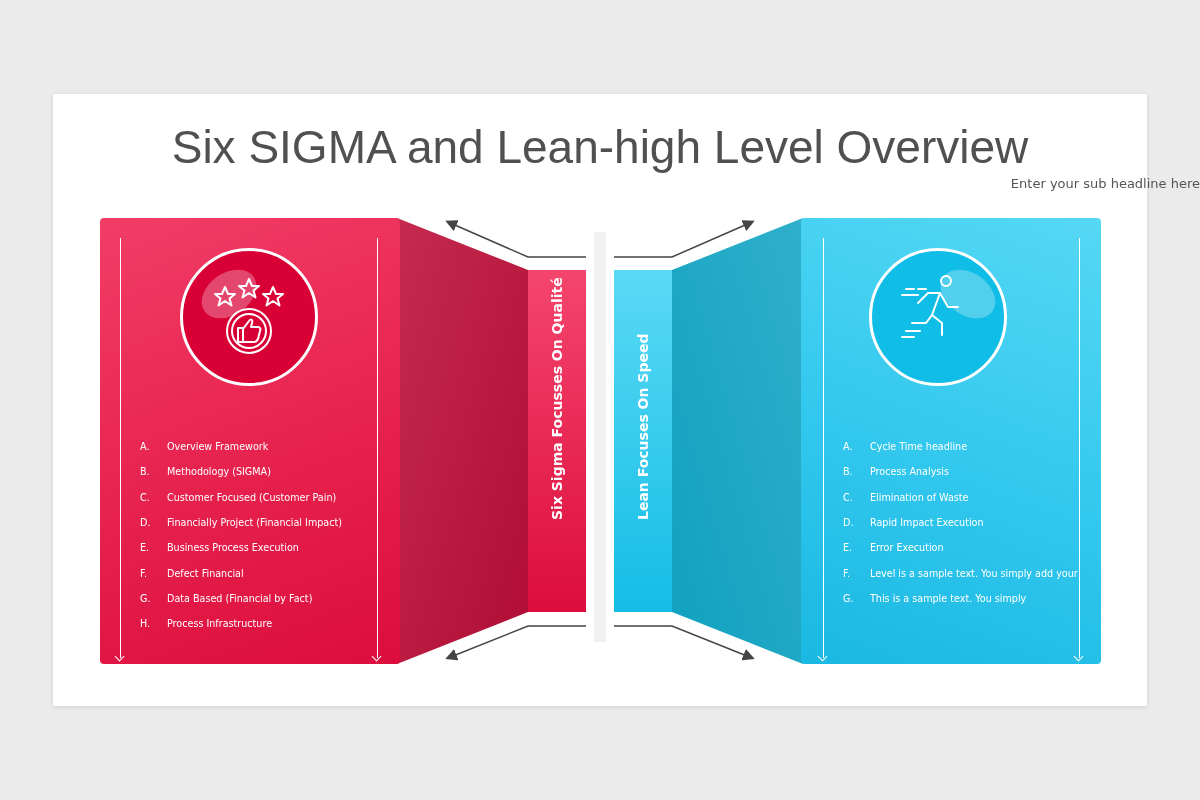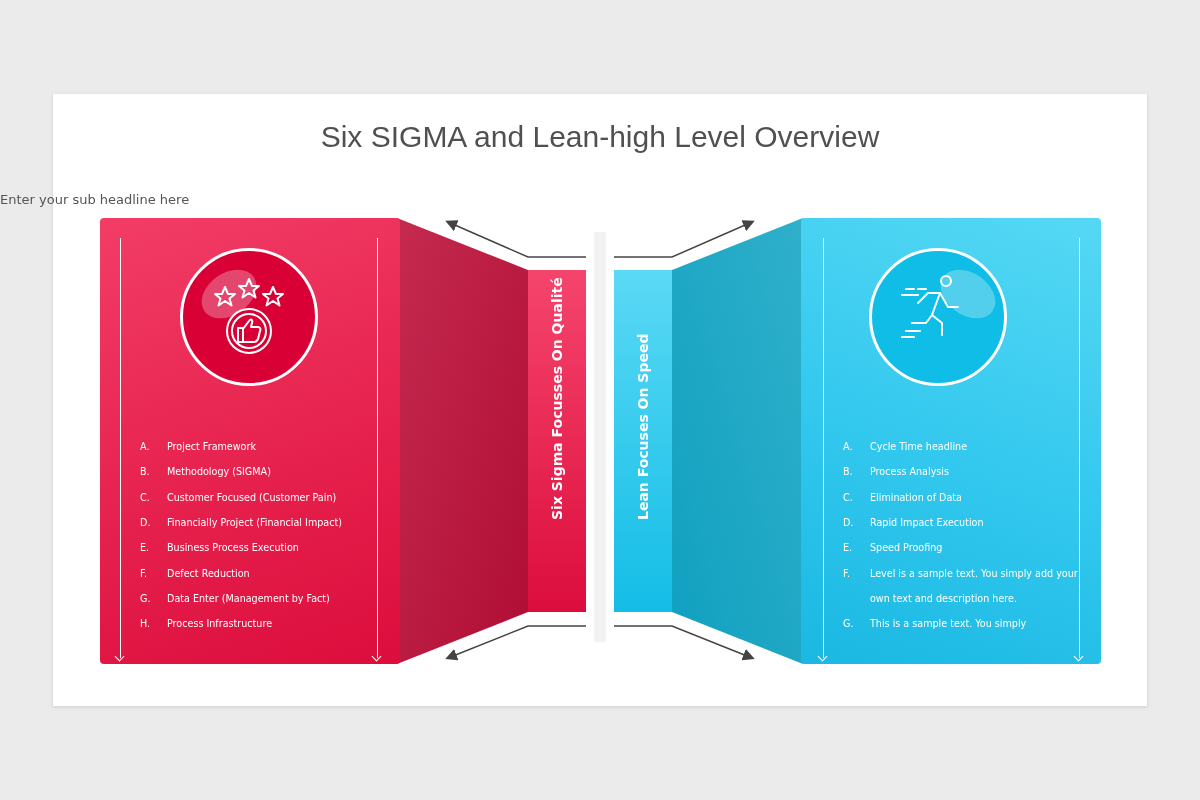--- a/index.html
+++ b/index.html
@@ -1,19 +1,19 @@
 <!DOCTYPE html>
 <html><head>
 <meta charset="utf-8">
 <style>
   html,body{margin:0;padding:0;}
   body{width:1200px;height:800px;background:#ebebeb;position:relative;overflow:hidden;font-family:"Liberation Sans",sans-serif;}
   .slide{position:absolute;left:53px;top:94px;width:1094px;height:612px;background:#fff;box-shadow:0 1px 4px rgba(0,0,0,.12);}
-  .title{position:absolute;left:0;right:0;top:120px;text-align:center;font-size:30px;color:#505050;font-family:"Liberation Sans",sans-serif;}
-  .subtitle{position:absolute;left:0;right:0;top:192px;text-align:left;font-size:13px;color:#555;font-family:"DejaVu Sans",sans-serif;}
+  .title{position:absolute;left:0;right:0;top:120px;text-align:center;font-size:46px;color:#505050;font-family:"Liberation Sans",sans-serif;}
+  .subtitle{position:absolute;left:0;right:0;top:176px;text-align:right;font-size:13px;color:#555;font-family:"DejaVu Sans",sans-serif;}
   .panel{position:absolute;top:218px;width:300px;height:446px;border-radius:4px;}
   .panel.left{left:100px;background:linear-gradient(160deg,#f23d66 0%,#e51f4b 60%,#dc0d3c 100%);}
   .panel.right{left:801px;background:linear-gradient(200deg,#55d8f4 0%,#35c9ef 50%,#1ab8e2 100%);}
   .arrowline{position:absolute;top:20px;width:1px;height:420px;background:#fff;}
   .arrowline::after{content:"";position:absolute;bottom:-2px;left:-4px;width:6px;height:6px;border-right:1.5px solid #fff;border-bottom:1.5px solid #fff;transform:rotate(45deg);}
   .circle{position:absolute;top:30px;width:132px;height:132px;border-radius:50%;border:3px solid #fff;overflow:hidden;}
   .circle .gloss{position:absolute;width:60px;height:42px;border-radius:50%;background:rgba(255,255,255,.28);transform:rotate(-35deg);}
   .list{position:absolute;top:216px;left:40px;right:20px;}
   .li{display:flex;height:25.3px;align-items:center;font-size:9.6px;color:#fff;font-family:"DejaVu Sans",sans-serif;}
   .li .k{width:27px;}
@@ -76,45 +76,45 @@
         <polygon points="90,36 93,43 100,43 94.5,47.5 96.5,54.5 90,50 83.5,54.5 85.5,47.5 80,43 87,43"></polygon>
         <circle cx="66" cy="80" r="22"></circle>
           <circle cx="66" cy="80" r="17"></circle>
         <path d="M55,77 h5 v14 h-5 z M60,78 l6,-8 c2,-3 4,-1 3,2 l-1,4 h7 c2,0 3,2 2,4 l-2,8 c-1,2 -2,3 -4,3 h-11"></path>
       </g>
     </svg>
   </div>
   <div class="list">
     <div class="li">
         <span class="k">A.</span>
-        <span>Project Framework</span>
+        <span>Overview Framework</span>
       </div>
     <div class="li">
         <span class="k">B.</span>
         <span>Methodology (SIGMA)</span>
       </div>
     <div class="li">
         <span class="k">C.</span>
         <span>Customer Focused (Customer Pain)</span>
       </div>
     <div class="li">
         <span class="k">D.</span>
         <span>Financially Project (Financial Impact)</span>
       </div>
     <div class="li">
         <span class="k">E.</span>
         <span>Business Process Execution</span>
       </div>
     <div class="li">
         <span class="k">F.</span>
-        <span>Defect Reduction</span>
+        <span>Defect Financial</span>
       </div>
     <div class="li">
         <span class="k">G.</span>
-        <span>Data Enter (Management by Fact)</span>
+        <span>Data Based (Financial by Fact)</span>
       </div>
     <div class="li">
         <span class="k">H.</span>
         <span>Process Infrastructure</span>
       </div>
   </div>
 </div>
 
 <div class="panel right">
   <div class="arrowline" style="left:22px;"></div>
@@ -139,36 +139,32 @@
     <div class="li">
         <span class="k">A.</span>
         <span>Cycle Time headline</span>
       </div>
     <div class="li">
         <span class="k">B.</span>
         <span>Process Analysis</span>
       </div>
     <div class="li">
         <span class="k">C.</span>
-        <span>Elimination of Data</span>
+        <span>Elimination of Waste</span>
       </div>
     <div class="li">
         <span class="k">D.</span>
         <span>Rapid Impact Execution</span>
       </div>
     <div class="li">
         <span class="k">E.</span>
-        <span>Speed Proofing</span>
+        <span>Error Execution</span>
       </div>
     <div class="li">
         <span class="k">F.</span>
         <span>Level is a sample text. You simply add your</span>
-      </div>
-    <div class="li">
-        <span class="k"></span>
-        <span>own text and description here.</span>
       </div>
     <div class="li">
         <span class="k">G.</span>
         <span>This is a sample text. You simply</span>
       </div>
   </div>
 </div>
 
 </body></html>

